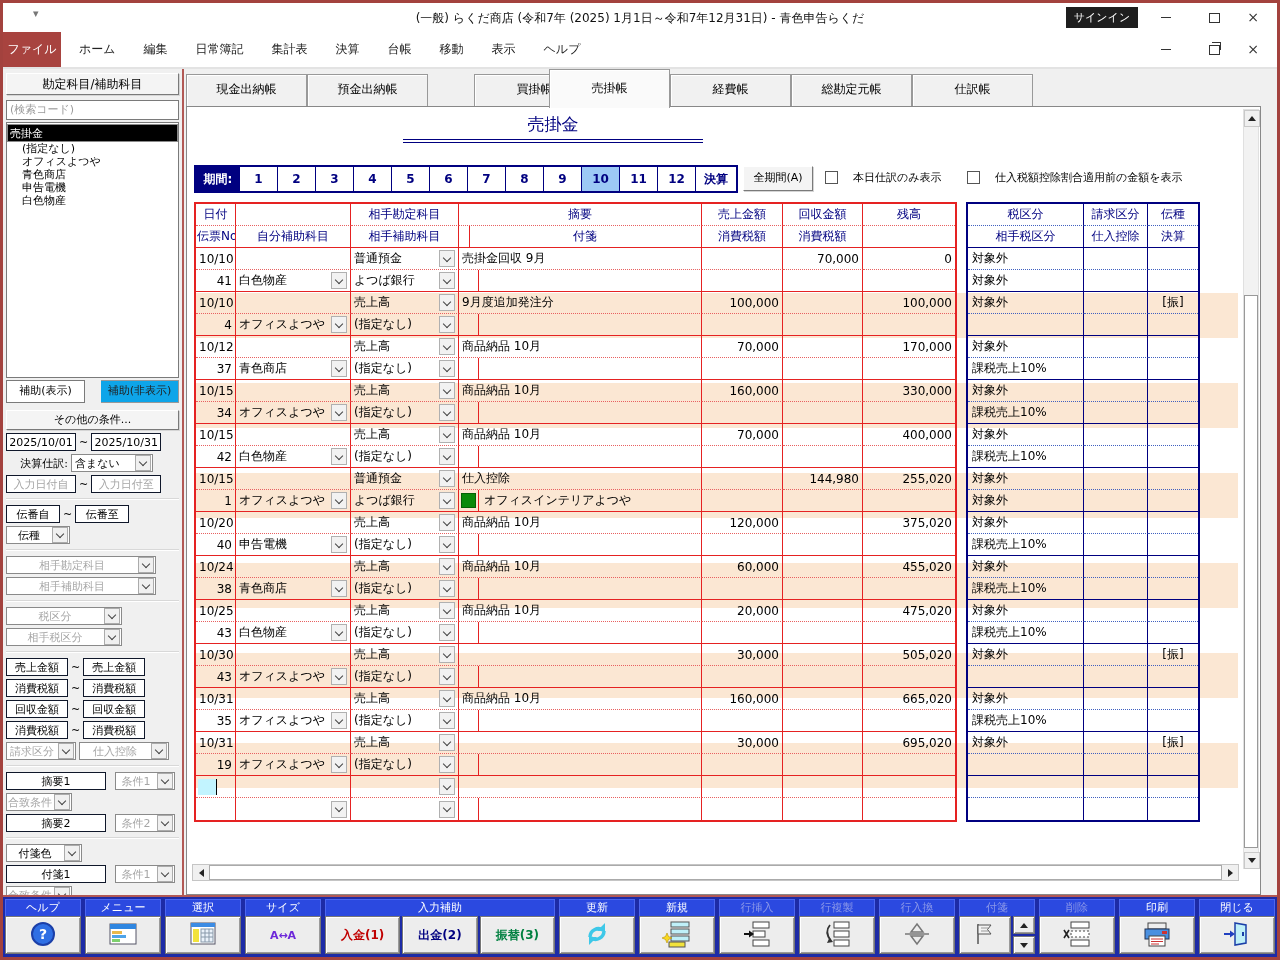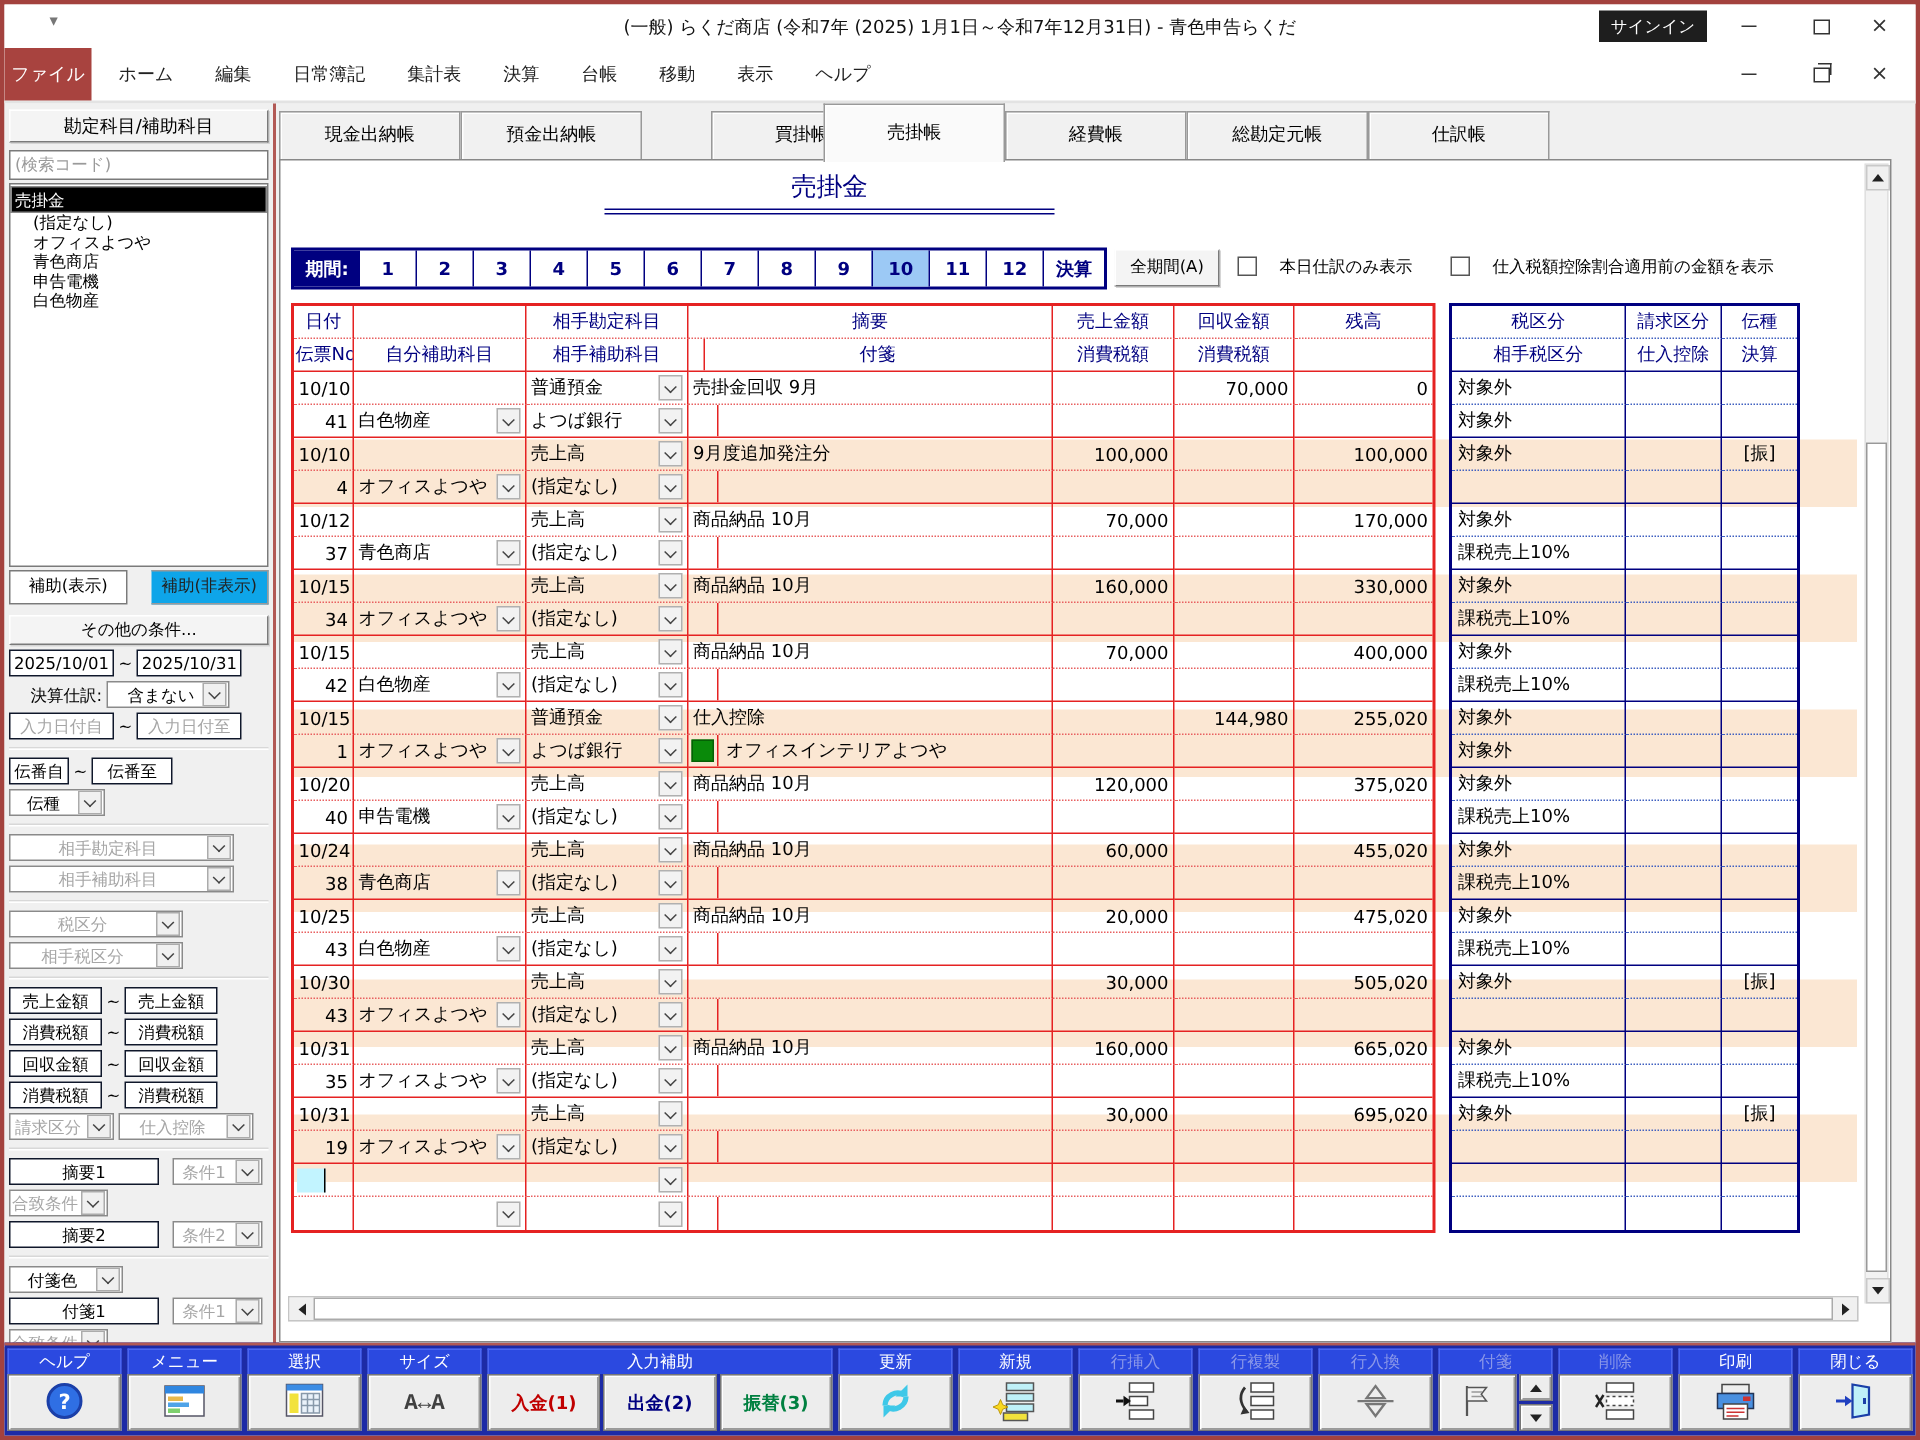--- a/index.html
+++ b/index.html
@@ -96,21 +96,21 @@
   .editbox{width:18px;height:16px;background:#C2F4FF;border-right:1px solid #000;margin-left:1px;}
   
   .toolbar{position:absolute;left:0;bottom:0;width:1274px;height:62px;box-sizing:border-box;background:#1D2BA6;border-top:2px solid #B25955;display:flex;gap:4px;padding:2px 2px 3px 2px;}
   .grp{display:flex;flex-direction:column;width:76px;flex:none;}
   .grp.wide{width:230px;}
   .grp-h{height:16px;line-height:16px;text-align:center;color:#FFF;font-size:11px;background:#2B49E0;border:1px solid #4C66F0;border-bottom:none;overflow:hidden;}
   .grp-h.dis{color:#8A97E8;}
   .grp-b{flex:1;display:flex;gap:2px;}
   .tbtn{flex:1;background:#EDEDED;border:1px solid #777;box-shadow:inset 1px 1px 0 #FFF,inset -1px -1px 0 #9A9A9A;display:flex;align-items:center;justify-content:center;overflow:hidden;}
   .tbtn .txt{font-weight:bold;font-size:12px;}
-  .sizeglyph{font-size:15px;font-weight:bold;color:#404040;font-family:Liberation Mono, monospace;}
+  .sizeglyph{font-size:11px;font-weight:bold;color:#6d28d9;}
   .arrstack{width:22px;display:flex;flex-direction:column;gap:2px;flex:none;}
   .arrstack .tbtn{flex:1;}
 </style>
 </head>
 <body>
 
 <div id="app">
 
   <div class="titlebar tb">
     <div class="appicon">▾</div>
@@ -159,34 +159,34 @@
           <div class="cbtn raised" style="width: 100%;">その他の条件...</div>
         </div>
         <div class="crow">
           <div class="inp" style="width: 70px;">2025/10/01</div>
           <div>~</div>
           <div class="inp" style="width: 70px;">2025/10/31</div>
         </div>
         <div class="crow">
           <div style="width: 62px; text-align: right;">決算仕訳:</div>
           <div class="sel" style="width: 82px;">
-            <div style="flex: 1 1 0%; text-align: left; padding-left: 13px;">含まない</div>
+            <div style="flex: 1 1 0%; text-align: left; padding-left: 3px;">含まない</div>
             <div class="ddb">
               <div class="chev"></div>
             </div>
           </div>
         </div>
         <div class="crow">
           <div class="inp gtx" style="width: 70px;">入力日付自</div>
           <div>~</div>
           <div class="inp gtx" style="width: 70px;">入力日付至</div>
         </div>
         <div class="hrline"></div>
         <div class="crow">
-          <div class="inp" style="width: 40px;">伝番自</div>
+          <div class="inp" style="width: 54px;">伝番自</div>
           <div>~</div>
           <div class="inp" style="width: 54px;">伝番至</div>
         </div>
         <div class="crow">
           <div class="sel" style="width: 64px;">
             <div style="flex: 1 1 0%; text-align: center;">伝種</div>
             <div class="ddb">
               <div class="chev"></div>
             </div>
           </div>

